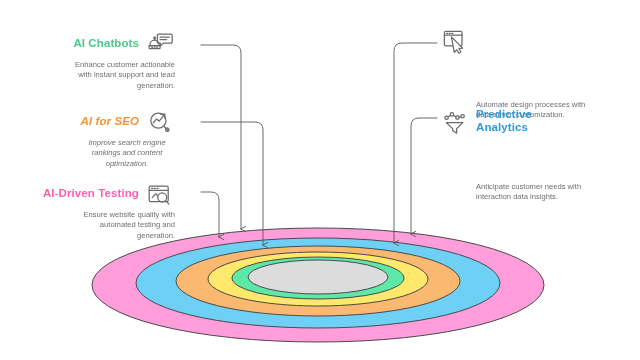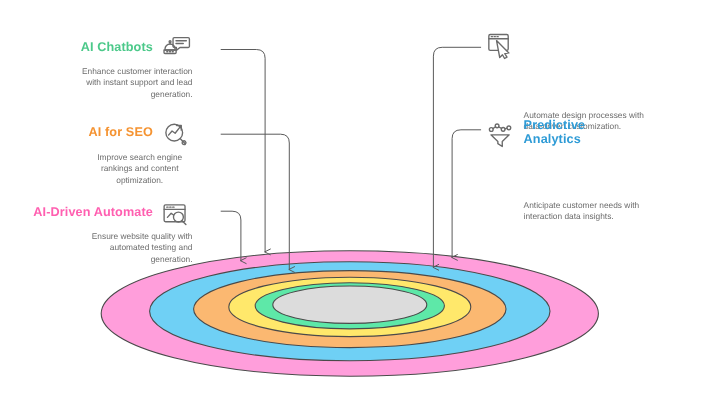--- a/index.html
+++ b/index.html
@@ -76,21 +76,21 @@
     height: 30px;
     flex: 0 0 30px;
     display: block;
   }
   .icon-box svg {
     display: block;
   }
 
   
   #node-chatbots { left: 55px;  top: 30px;  width: 120px; }
-  #node-seo      { left: 55px;  top: 108px; width: 120px; }
+  #node-seo      { left: 55px;  top: 108px; width: 120px; font-style: italic; }
   #node-testing  { left: 38px;  top: 180px; width: 137px; }
 
   #node-webdesign { left: 440px; top: 26px;  width: 150px; }
   #node-analytics { left: 440px; top: 108px; width: 150px; }
 
   
   #node-chatbots .node-desc { padding-left: 14px; }
   #node-seo .node-desc      { padding-left: 24px; text-align: center; }
   #node-testing .node-desc  { padding-left: 30px; }
 
@@ -143,42 +143,42 @@
           <path d="M15 7.1 h9.4 M15 9.6 h6.6"></path>
 
           <path d="M5 14.6 a4.6 4.6 0 0 1 9.2 0 v0.9 H5 Z"></path>
           <path d="M4.1 15.5 h11 v2.2 a0.9 0.9 0 0 1 -0.9 0.9 H5 a0.9 0.9 0 0 1 -0.9 -0.9 Z"></path>
           <path d="M9.6 10 v-1.6"></path>
           <circle cx="9.6" cy="7.9" r="0.85"></circle>
           <path d="M6.6 17 h0.9 M9.1 17 h0.9 M11.6 17 h0.9"></path>
         </svg>
       </span>
     </div>
-    <p class="node-desc">Enhance customer interaction with instant support and lead generation.</p>
+    <p class="node-desc">Enhance customer actionable with instant support and lead generation.</p>
   </div>
 
   <div class="node node-left" id="node-seo">
     <div class="title-row left">
       <span class="node-title" style="color:#F59331">AI for SEO</span>
       <span class="icon-box">
         <svg width="30" height="30" viewBox="0 0 30 30" fill="none" stroke="#6b6b6b" stroke-width="1.25" stroke-linejoin="round" stroke-linecap="round">
           <circle cx="13.4" cy="12.6" r="7.6"></circle>
           <path d="M18.9 18.2 L23.4 22.7"></path>
           <path d="M21.2 20.5 a1.7 1.7 0 1 0 2.4 2.4 a1.7 1.7 0 0 0 -2.4 -2.4 Z"></path>
           <path d="M8.2 14.8 L11.4 11.1 L14.2 13.1 L19.3 6.6"></path>
           <path d="M15.6 6.1 h4.2 v4.2"></path>
         </svg>
       </span>
     </div>
     <p class="node-desc">Improve search engine rankings and content optimization.</p>
   </div>
 
   <div class="node node-left" id="node-testing">
     <div class="title-row left">
-      <span class="node-title" style="color:#FF5FB0">AI-Driven Automate</span>
+      <span class="node-title" style="color:#FF5FB0">AI-Driven Testing</span>
       <span class="icon-box">
         <svg width="30" height="30" viewBox="0 0 30 30" fill="none" stroke="#6b6b6b" stroke-width="1.25" stroke-linejoin="round" stroke-linecap="round">
           <rect x="4.2" y="6.2" width="19" height="15.4" rx="1.3"></rect>
           <path d="M4.2 10.3 h19"></path>
           <path d="M6.6 8.3 h1.2 M9.3 8.3 h1.2 M12 8.3 h1.2"></path>
           <path d="M7.2 17.6 L10.6 13.8 L12.7 15.5"></path>
           <circle cx="17.2" cy="17.3" r="4.5"></circle>
           <path d="M20.5 20.6 L24 24.1"></path>
         </svg>
       </span>

